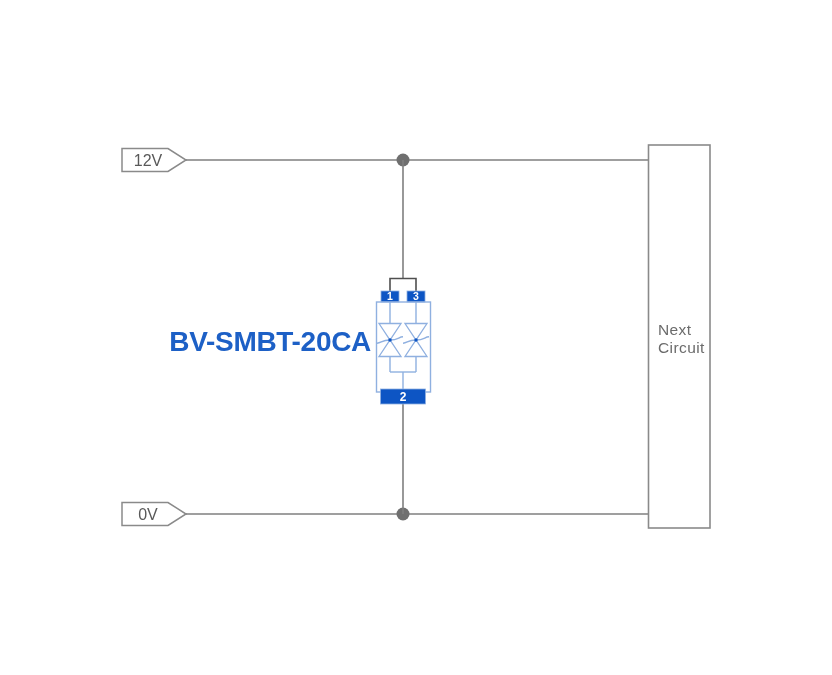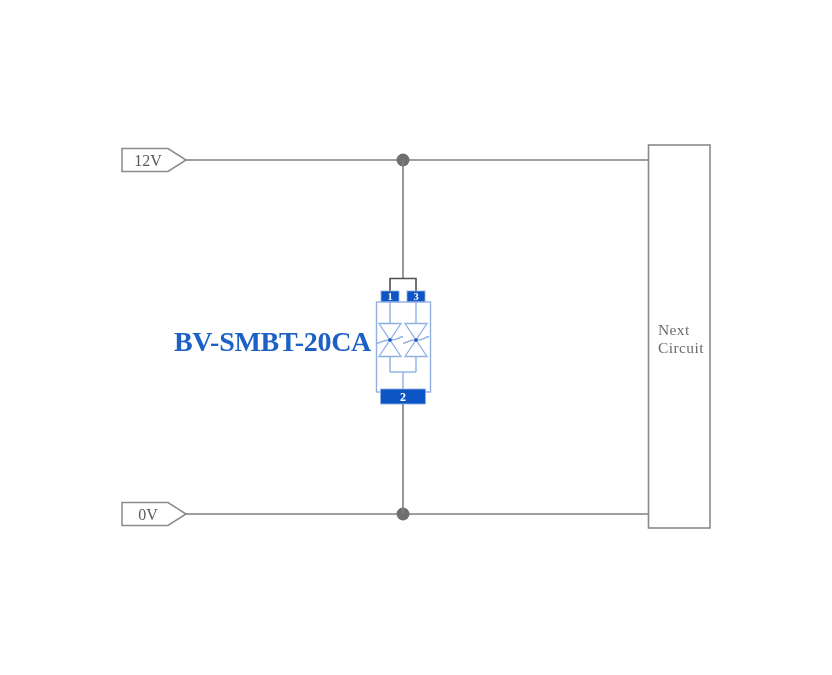--- a/index.html
+++ b/index.html
@@ -1,20 +1,20 @@
 <!DOCTYPE html>
 <html style="--background: #ffffff; --wire-gray: #7f7f7f; --junction-gray: #6f6f6f; --outline-gray: #8a8a8a; --tag-text-gray: #595959; --box-text-gray: #6b6b6b; --connector-dark: #4f4f4f; --pad-blue: #0d55c4; --symbol-light-blue: #8fb0e0; --label-blue: #1d60c6;"><head>
 <meta charset="utf-8">
 <style>
   html, body { margin: 0; padding: 0; background: #ffffff; }
   .stage {
     width: 832px; height: 675px;
     position: relative;
     background: var(--background, #ffffff);
-    font-family: Liberation Serif, serif;
+    font-family: Liberation Sans, sans-serif;
     overflow: hidden;
   }
   svg { display: block; }
 
   .wire       { stroke: var(--wire-gray, #7f7f7f); stroke-width: 1.6; fill: none; }
   .junction   { fill: var(--junction-gray, #6f6f6f); }
 
   .tag-shape  { fill: #ffffff; stroke: var(--outline-gray, #8a8a8a); stroke-width: 1.5; }
   .tag-text   { fill: var(--tag-text-gray, #595959); font-size: 16px; text-anchor: middle; }
 

